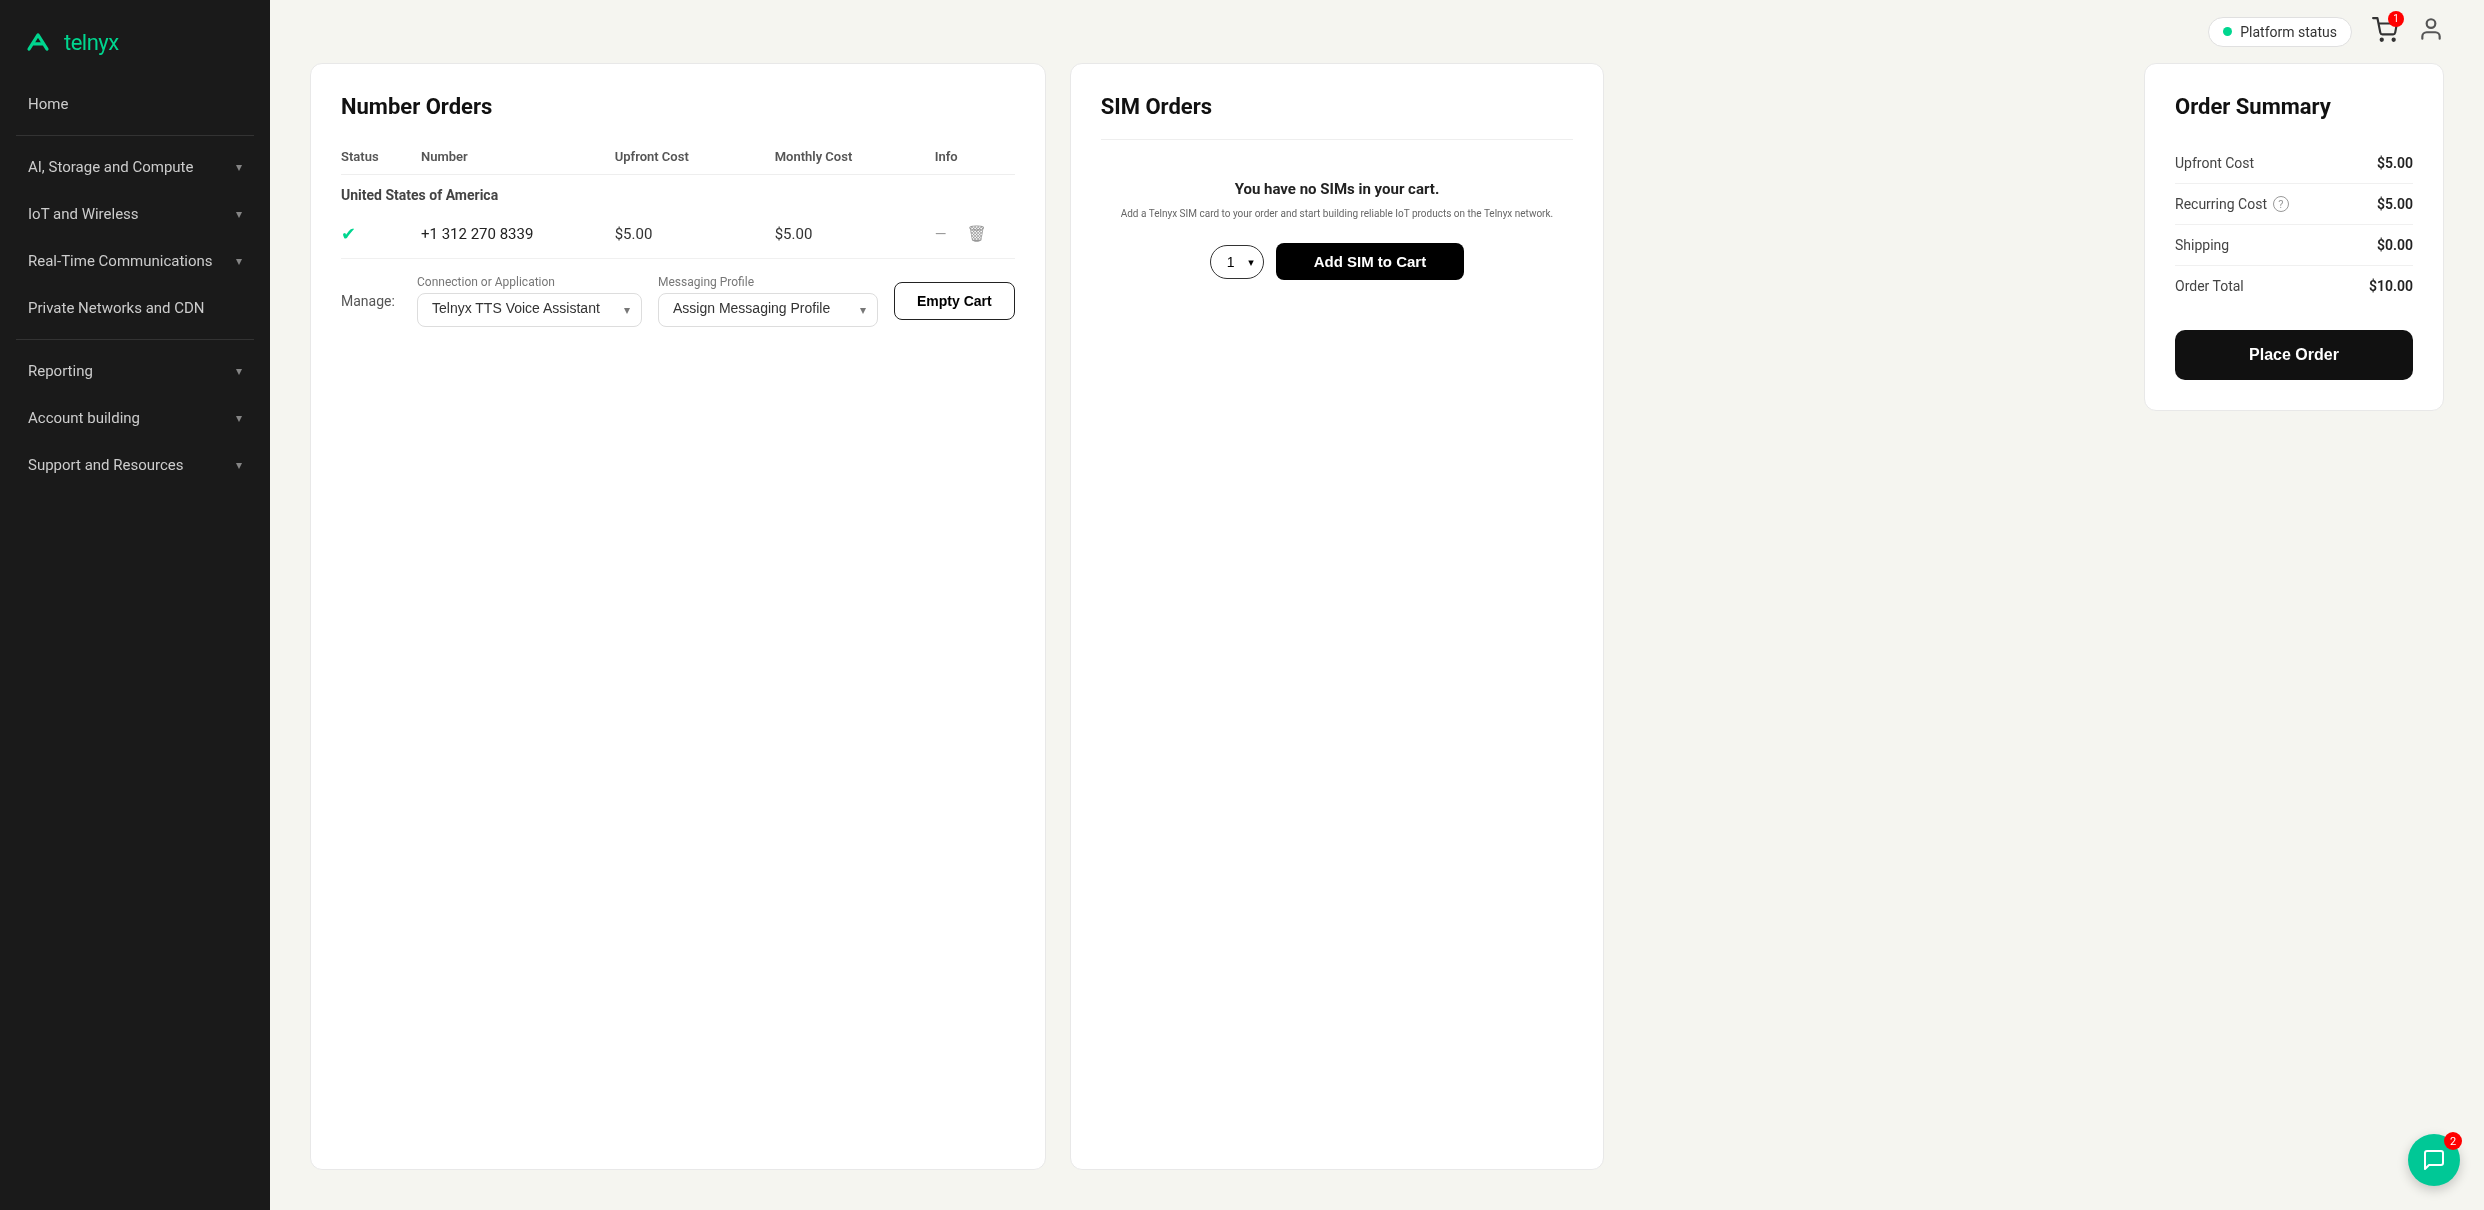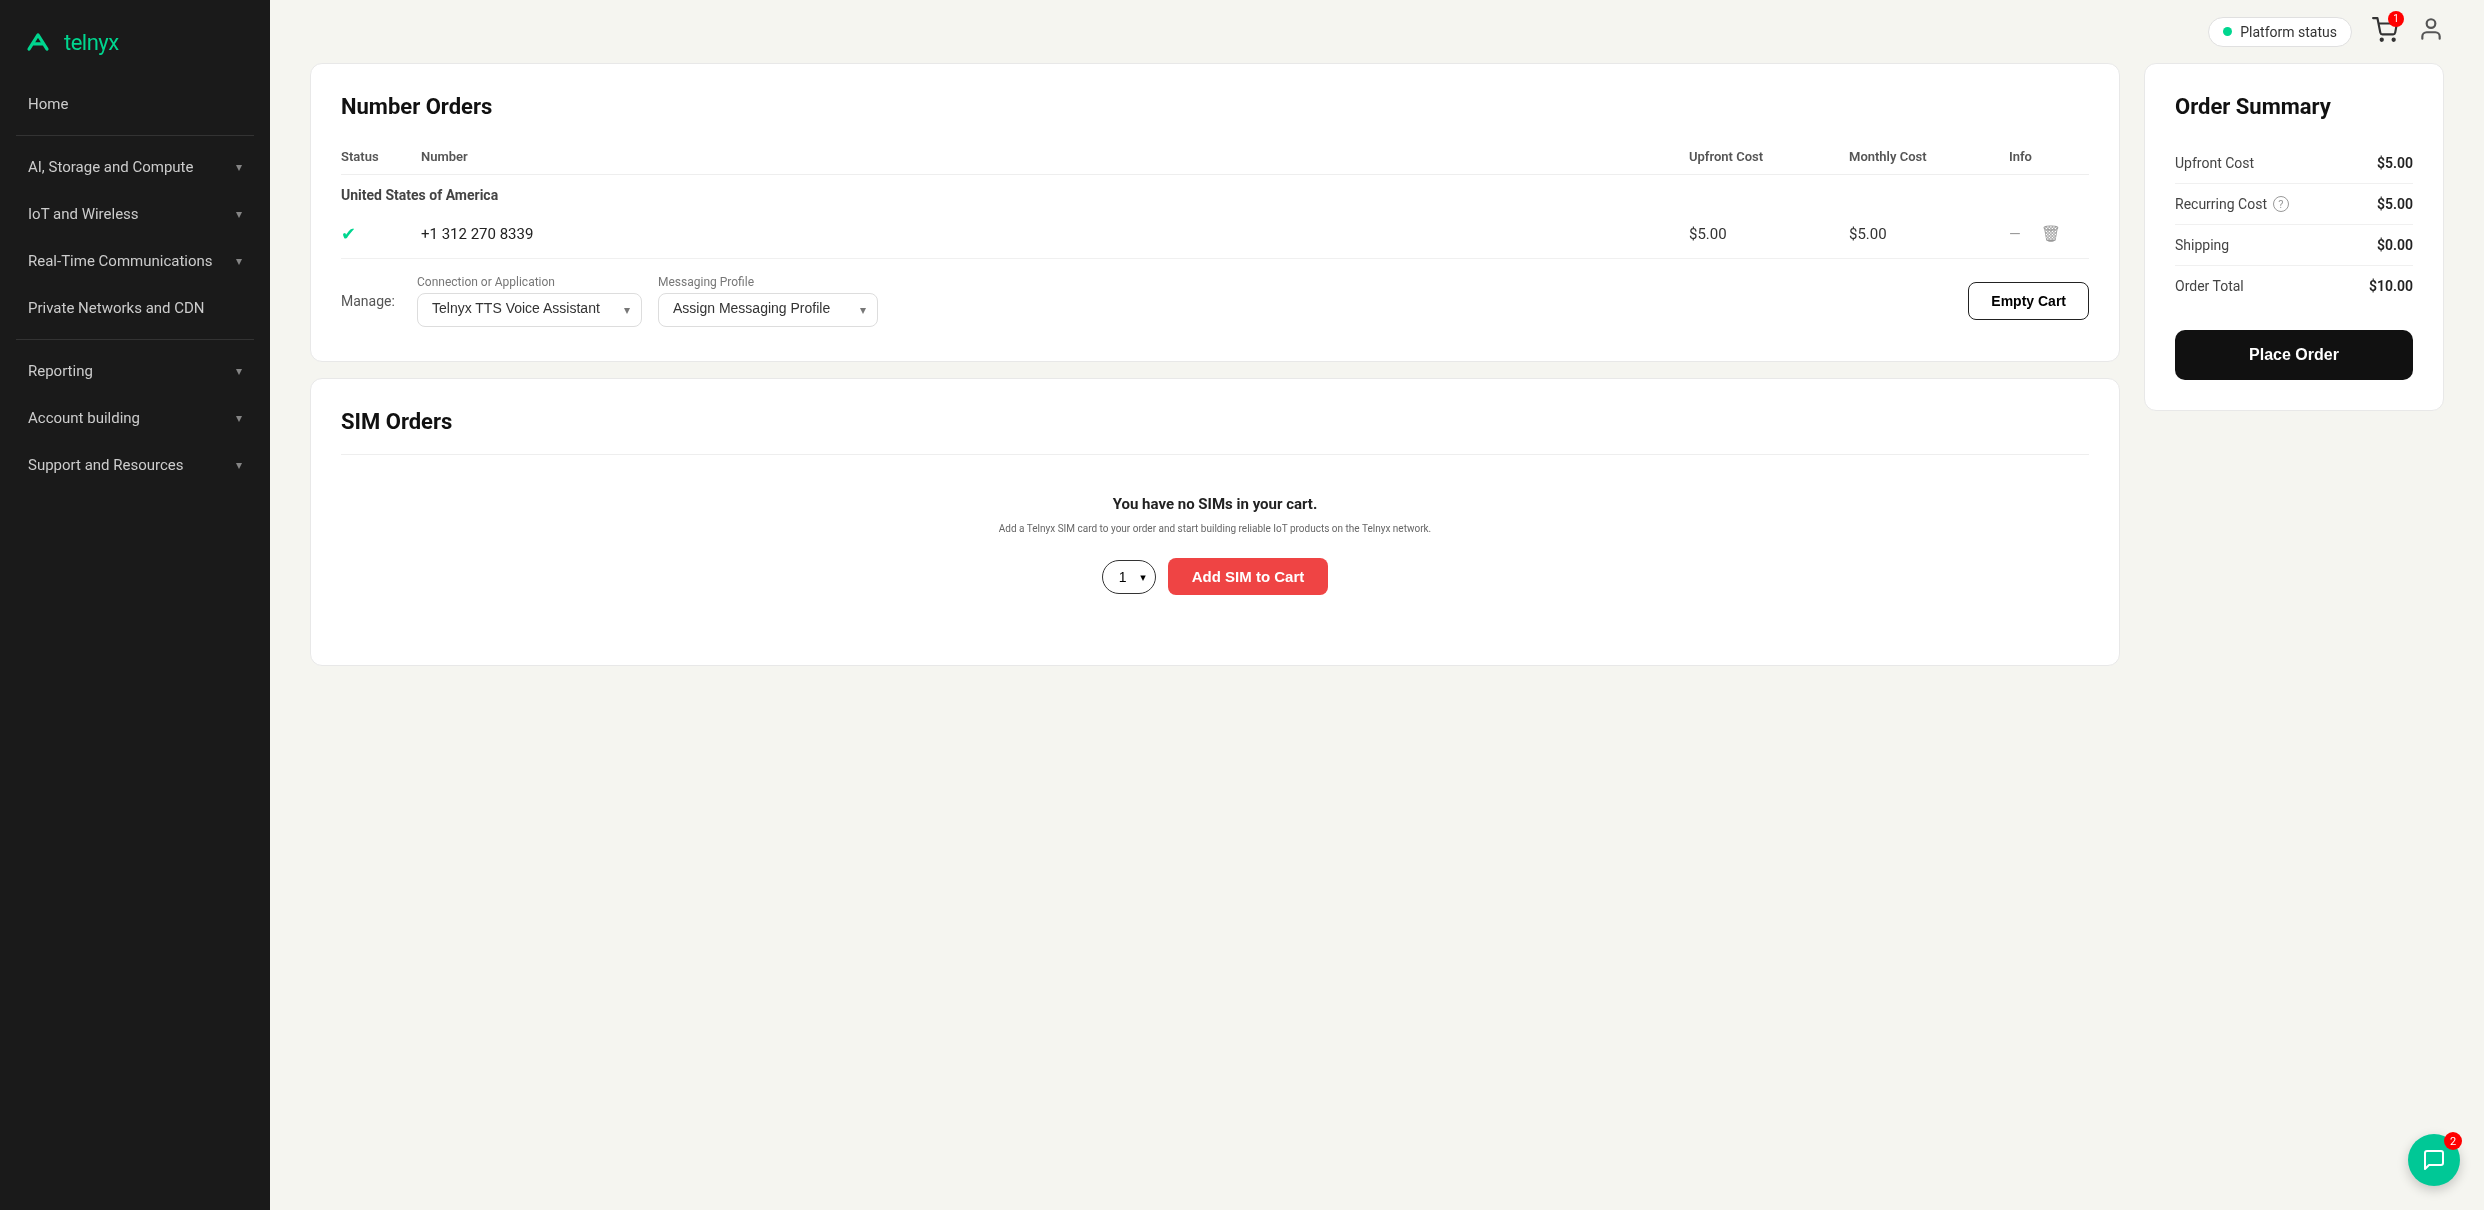--- a/index.html
+++ b/index.html
@@ -121,21 +121,21 @@
     .user-icon { cursor: pointer; font-size: 22px; color: #555; }
 
     
     .content-area {
       flex: 1;
       display: flex;
       gap: 24px;
       padding: 0 40px 40px;
       overflow: hidden;
     }
-    .main-content { flex: 1; display: flex; flex-direction: column; gap: 16px; overflow-y: auto; }
+    .main-content { flex: 1; display: flex; flex-direction: row; gap: 24px; overflow-y: auto; }
 
     
     .card {
       background: #fff;
       border-radius: 12px;
       border: 1px solid #e8e8e8;
       padding: 30px;
     }
     .card-title {
       font-size: 22px;
@@ -257,25 +257,25 @@
     }
     .qty-chevron {
       position: absolute;
       right: 10px;
       top: 50%;
       transform: translateY(-50%);
       font-size: 11px;
       pointer-events: none;
     }
     .add-sim-btn {
-      background: #ef4444;
+      background: #000000;
       color: #fff;
       border: none;
       border-radius: 8px;
-      padding: 10px 24px;
+      padding: 10px 38px;
       font-size: 15px;
       font-weight: 600;
       cursor: pointer;
     }
 
     
     .order-summary {
       width: 300px;
       min-width: 280px;
       background: #fff;

